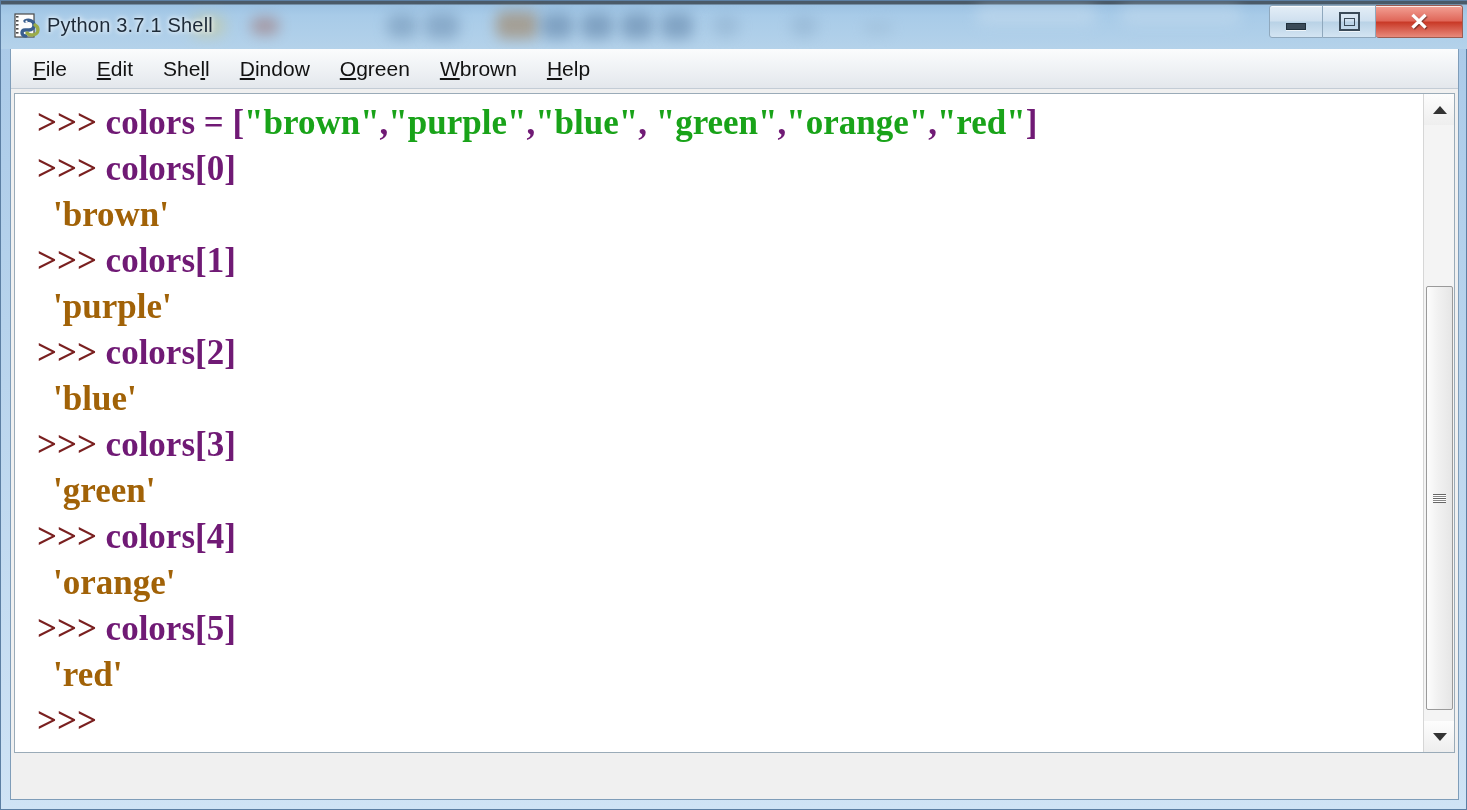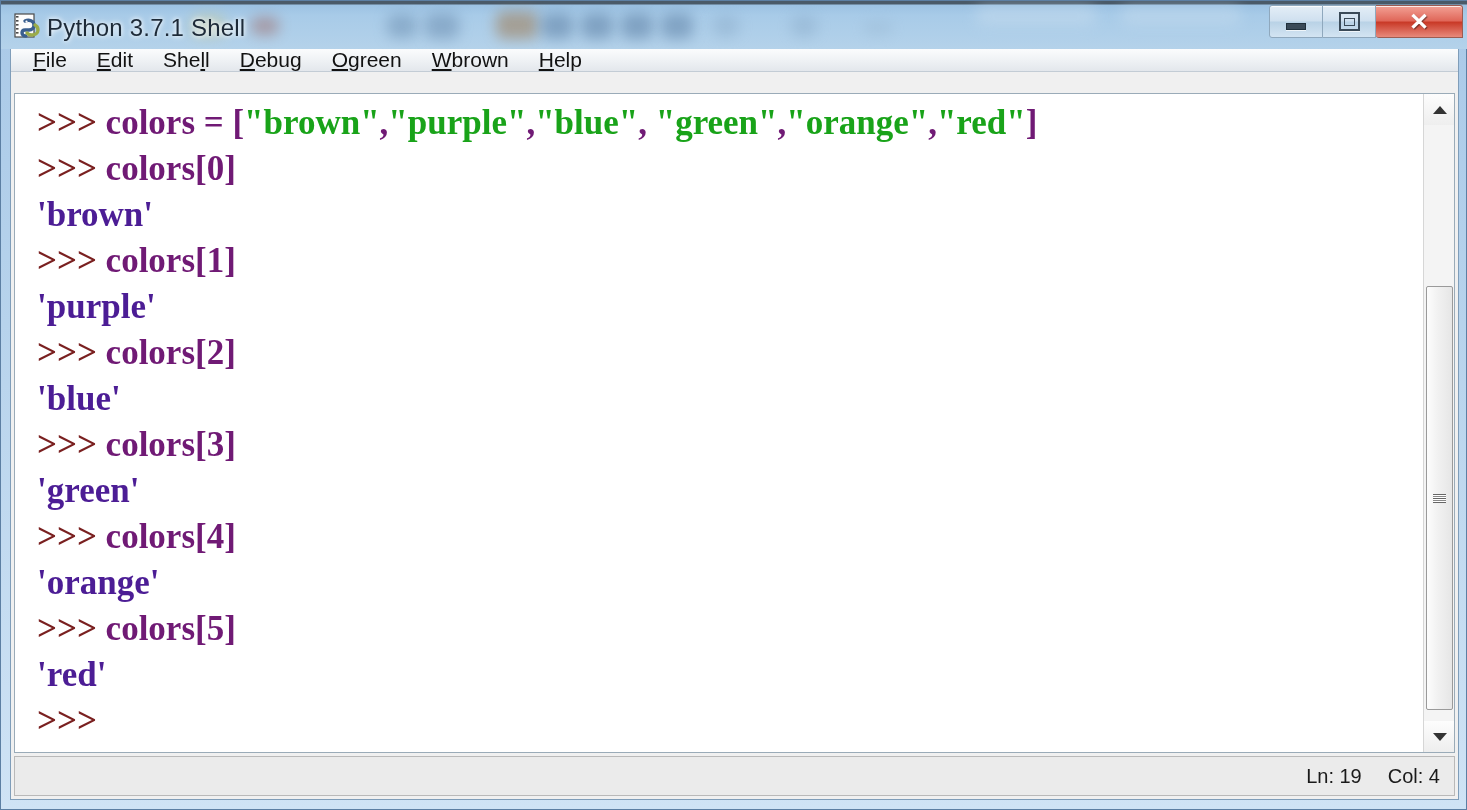--- a/index.html
+++ b/index.html
@@ -42,21 +42,21 @@
   }
 
   #title-icon {
     position: absolute;
     left: 13px; top: 12px;
     width: 26px; height: 26px;
   }
   #title-text {
     position: absolute;
     left: 46px; top: 13px;
-    font-size: 24px;
+    font-size: 20px;
     color: #1d2a38;
     letter-spacing: .2px;
     white-space: nowrap;
     text-shadow: 0 0 4px rgba(255,255,255,.95), 0 0 7px rgba(255,255,255,.8);
   }
 
   
   #winbuttons {
     position: absolute;
     top: 4px; right: 5px;
@@ -120,21 +120,21 @@
     background: #f0f0f0;
     border: 1px solid #7f9db9;
     border-top: none;
   }
 
   
   #menubar {
     position: absolute;
     left: 0; top: 0;
     width: 100%;
-    height: 23px;
+    height: 40px;
     box-sizing: border-box;
     background: linear-gradient(to bottom, #fbfcfd 0%, #eef1f4 55%, #e3e7ec 100%);
     border-bottom: 1px solid #c3ccd5;
     display: flex;
     align-items: center;
     padding-left: 22px;
   }
   .menu-item {
     font-size: 21px;
     color: #121212;
@@ -166,21 +166,21 @@
     font-weight: bold;
     font-size: 35px;
     line-height: 46px;
     white-space: pre;
     overflow: hidden;
     color: #000000;
   }
   .tok-prompt { color: #7a2020; }
   .tok-code   { color: #701a75; }
   .tok-string { color: #19a319; }
-  .tok-output { color: #4c1d95; }
+  .tok-output { color: #a16207; margin-left: 16px; }
 
   
   #vscroll {
     position: absolute;
     right: 0; top: 0;
     width: 31px; height: 100%;
     background: #f4f4f4;
     border-left: 1px solid #d6d6d6;
     box-sizing: border-box;
   }
@@ -296,21 +296,21 @@
       </div>
     </div>
   </div>
 
   <div id="client">
 
     <div id="menubar">
         <div class="menu-item"><span></span><span class="mnem">F</span><span>ile</span></div>
         <div class="menu-item"><span></span><span class="mnem">E</span><span>dit</span></div>
         <div class="menu-item"><span>She</span><span class="mnem">l</span><span>l</span></div>
-        <div class="menu-item"><span></span><span class="mnem">D</span><span>ebug</span></div>
+        <div class="menu-item"><span></span><span class="mnem">D</span><span>indow</span></div>
         <div class="menu-item"><span></span><span class="mnem">O</span><span>green</span></div>
         <div class="menu-item"><span></span><span class="mnem">W</span><span>brown</span></div>
         <div class="menu-item"><span></span><span class="mnem">H</span><span>elp</span></div>
       </div>
 
     <div id="textarea-wrap">
       <div id="shell-output"><div><span class="tok-prompt">&gt;&gt;&gt; </span><span class="tok-code">colors = [</span><span class="tok-string">"brown"</span><span class="tok-code">,</span><span class="tok-string">"purple"</span><span class="tok-code">,</span><span class="tok-string">"blue"</span><span class="tok-code">, </span><span class="tok-string">"green"</span><span class="tok-code">,</span><span class="tok-string">"orange"</span><span class="tok-code">,</span><span class="tok-string">"red"</span><span class="tok-code">]</span></div><div><span class="tok-prompt">&gt;&gt;&gt; </span><span class="tok-code">colors[0]</span></div><div><span class="tok-output">'brown'</span></div><div><span class="tok-prompt">&gt;&gt;&gt; </span><span class="tok-code">colors[1]</span></div><div><span class="tok-output">'purple'</span></div><div><span class="tok-prompt">&gt;&gt;&gt; </span><span class="tok-code">colors[2]</span></div><div><span class="tok-output">'blue'</span></div><div><span class="tok-prompt">&gt;&gt;&gt; </span><span class="tok-code">colors[3]</span></div><div><span class="tok-output">'green'</span></div><div><span class="tok-prompt">&gt;&gt;&gt; </span><span class="tok-code">colors[4]</span></div><div><span class="tok-output">'orange'</span></div><div><span class="tok-prompt">&gt;&gt;&gt; </span><span class="tok-code">colors[5]</span></div><div><span class="tok-output">'red'</span></div><div><span class="tok-prompt">&gt;&gt;&gt;</span></div></div>
 
       <div id="vscroll">
         <div class="sb-arrow" id="sb-arrow-up">
@@ -318,19 +318,15 @@
         </div>
         <div id="sb-thumb">
           <div class="thumb-grip"></div>
         </div>
         <div class="sb-arrow" id="sb-arrow-down">
           <div class="tri-down"></div>
         </div>
       </div>
     </div>
 
-    <div id="statusbar">
-      <span class="status-cell">Ln: 19</span>
-      <span class="status-cell">Col: 4</span>
-    </div>
 
   </div>
 </div>
 
 </body></html>

